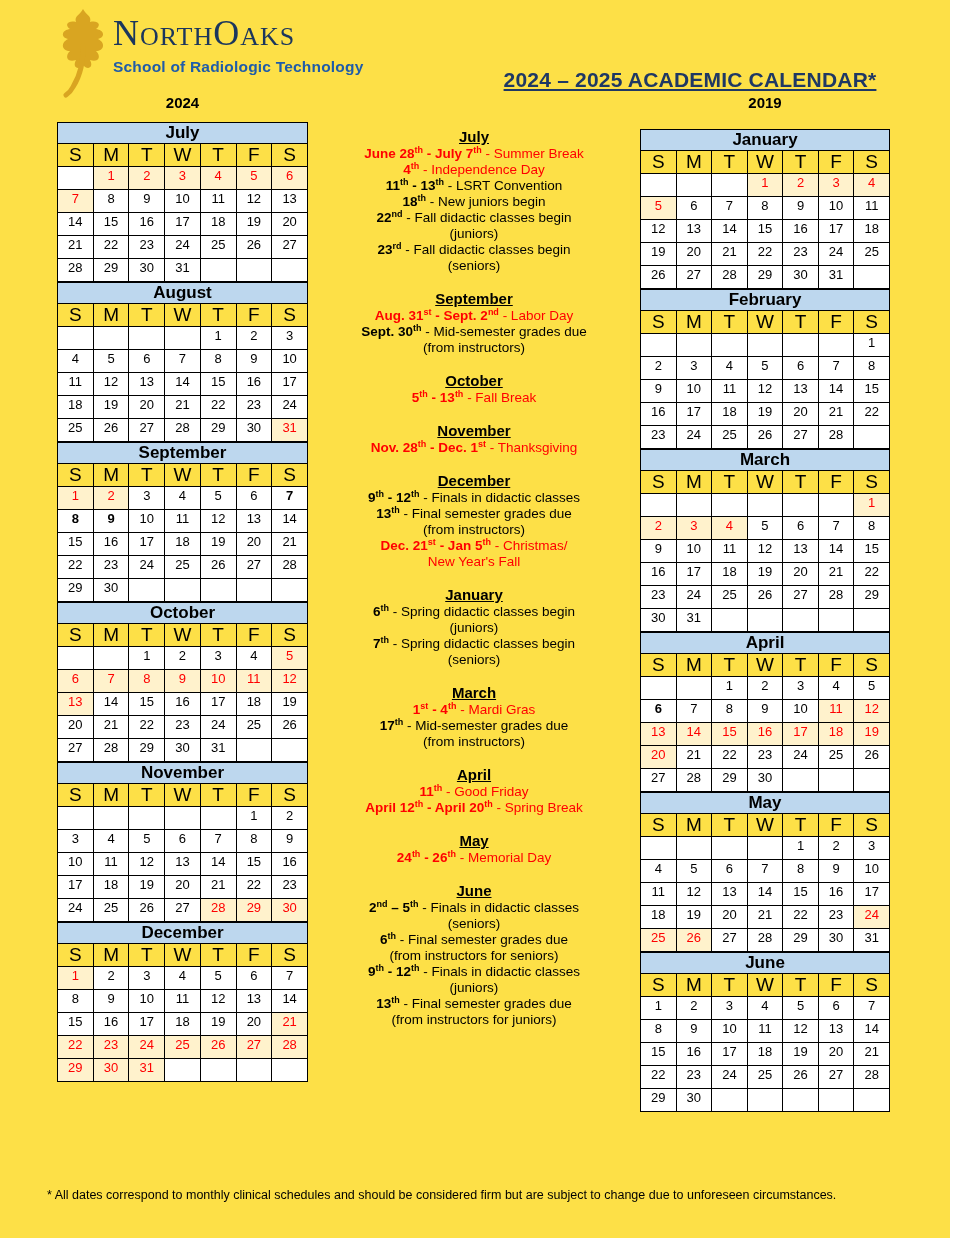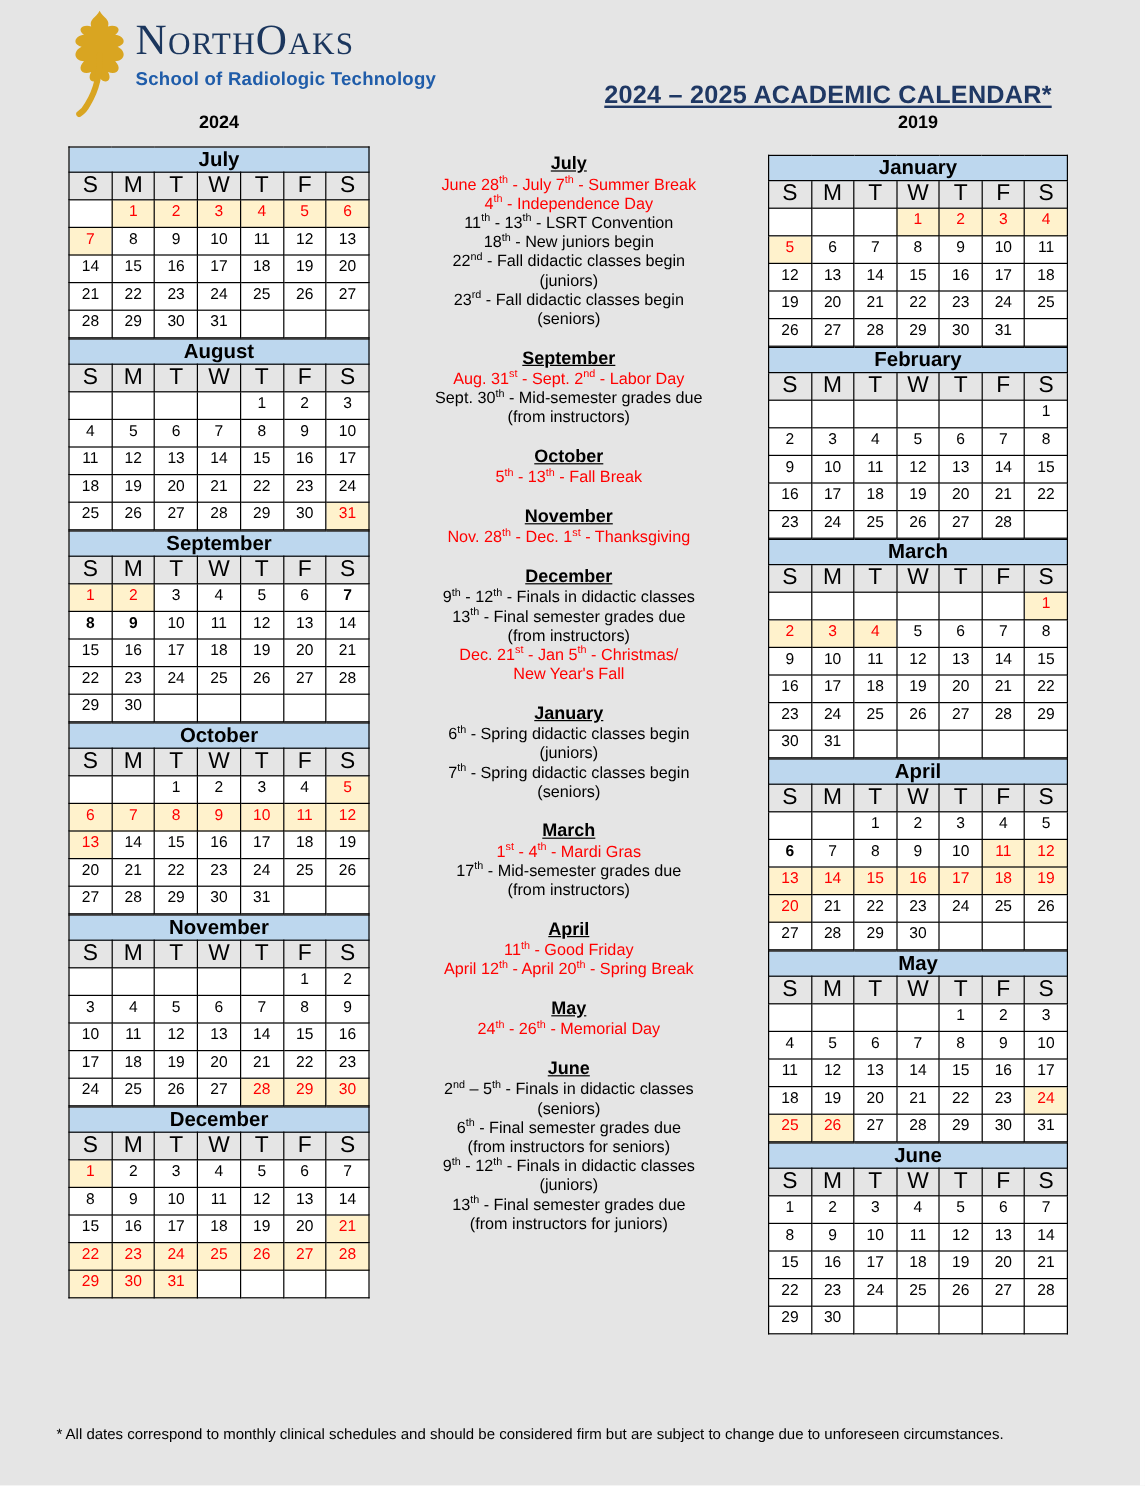--- a/index.html
+++ b/index.html
@@ -1,17 +1,17 @@
 <!DOCTYPE html>
 <html><head>
 <meta charset="utf-8">
 <style>
   html,body{margin:0;padding:0;background:#fff;}
   body{width:954px;height:1238px;font-family:"Liberation Sans",sans-serif;color:#000;}
-  .page{position:relative;width:950px;height:1238px;overflow:hidden;background:#e5e5e5;}
+  .page{position:relative;width:950px;height:1238px;overflow:hidden;background:#fde047;}
 
   
   .logo{position:absolute;top:8px;left:57px;display:flex;align-items:flex-start;gap:4px;}
   .leaf{flex:0 0 auto;}
   .logo-text{padding-top:8px;}
   .logo-name{font-family:"Liberation Serif",serif;color:#1B365D;font-size:36px;line-height:34px;letter-spacing:1px;font-weight:normal;}
   .logo-name .sc{font-size:26px;}
   .logo-sub{font-size:15.5px;font-weight:bold;color:#1F5CA9;margin-top:4px;letter-spacing:0.2px;}
   .title{position:absolute;top:68px;left:470px;width:440px;margin:0;text-align:center;
          font-size:21px;font-weight:bold;color:#1F3864;letter-spacing:0.2px;text-decoration:underline;}
@@ -31,21 +31,21 @@
   .mh{background:#BDD7EE;font-size:17px;font-weight:bold;height:20px;padding:0;text-align:center;}
   .dh{font-size:19px;font-weight:normal;height:22px;padding:0;text-align:center;}
   .dc{height:21px;font-size:13px;text-align:center;vertical-align:top;padding:1px 0 0 0;background:#fff;}
   .dc.hl{background:#FFF2CC;color:#FF0000;}
   .dc.bd{font-weight:bold;}
 
   
   .ev{margin-bottom:16px;text-align:center;}
   .ev-title{font-weight:bold;text-decoration:underline;font-size:15px;line-height:18px;}
   .ev-line{font-size:13.5px;line-height:16px;}
-  .ev-line .b{font-weight:normal;}
+  .ev-line .b{font-weight:bold;}
   .ev-line .r{color:#FF0000;}
   sup{font-size:9px;line-height:0;vertical-align:super;}
 
   .footnote{position:absolute;top:1188px;left:47px;width:880px;font-size:12.5px;}
 </style>
 </head>
 <body>
 
 <div class="page">
 

